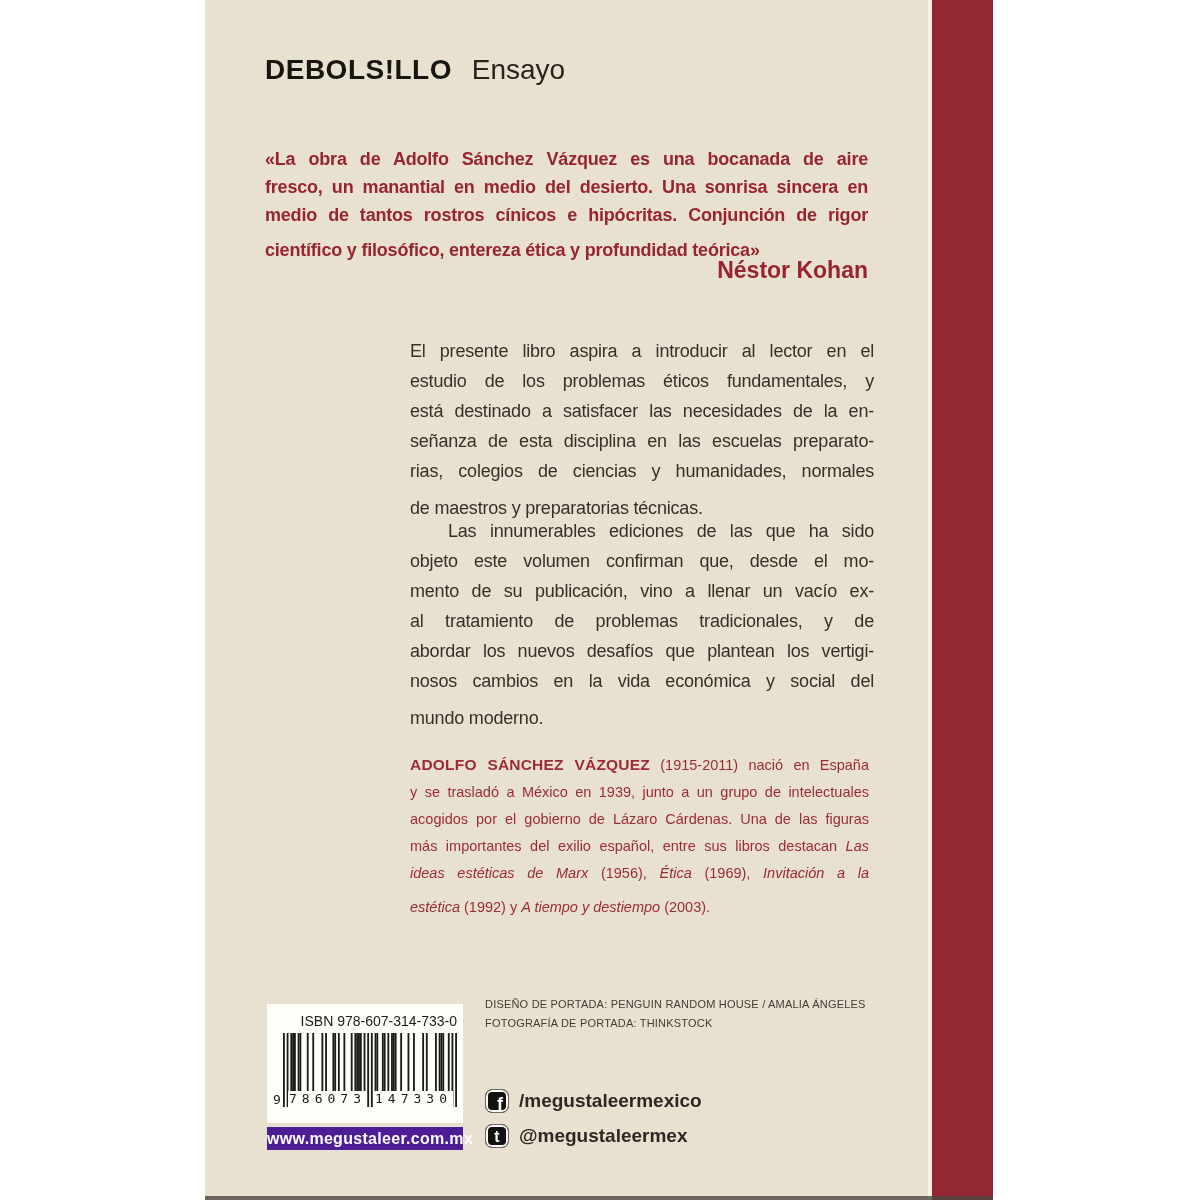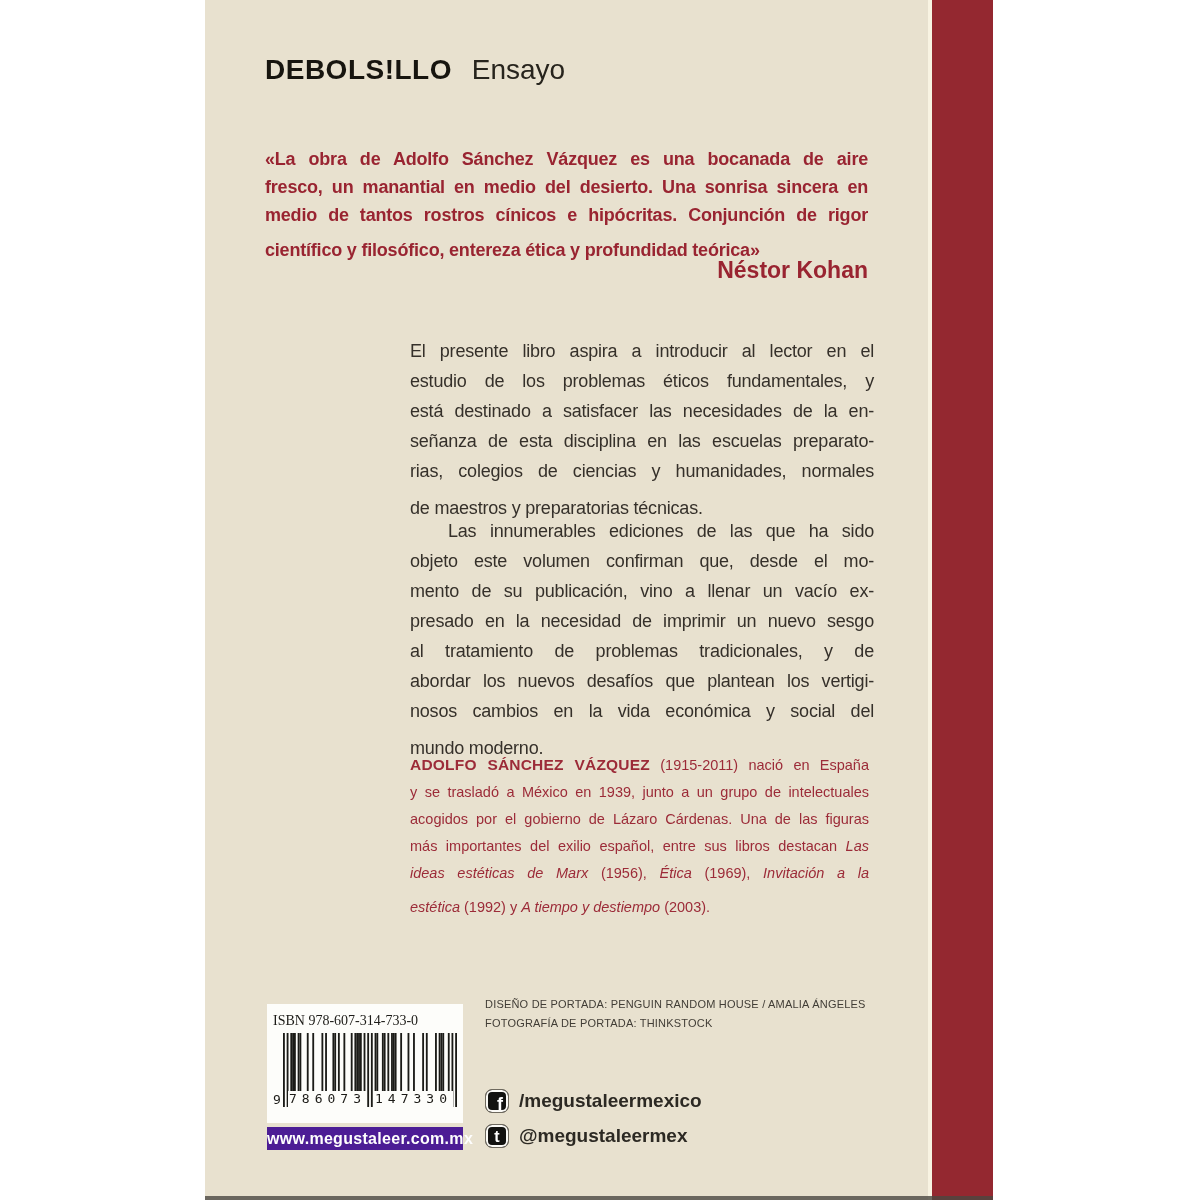--- a/index.html
+++ b/index.html
@@ -39,22 +39,22 @@
   .p2{top:516px;}
   .p2 .line:first-child{padding-left:38px;}
 
   .bio{position:absolute;left:205px;top:751px;width:459px;
     font-size:14.5px;line-height:27px;color:var(--bio-red);}
   .bio b{font-size:15.5px;letter-spacing:.2px;}
   .bio i{font-style:italic;}
 
   .isbn-block{position:absolute;left:62px;top:1004px;width:196px;}
   .isbn-box{background:#fdfdfa;height:119px;box-sizing:border-box;padding:9px 6px 0;}
-  .isbn-label{font-family:Liberation Serif, serif;font-size:14px;
-    color:#1c1b17;text-align:left;white-space:nowrap;}
+  .isbn-label{font-family:Liberation Sans, sans-serif;font-size:14px;
+    color:#1c1b17;text-align:right;white-space:nowrap;}
   .barcode-row{display:flex;margin-top:4px;align-items:flex-end;}
   .bc-lead{width:10px;font-family:"DejaVu Sans Mono","Liberation Mono",monospace;
     font-size:13px;line-height:15px;color:#1c1b17;}
   .bars-wrap{position:relative;flex:1;height:74px;}
   #barcode{width:100%;height:74px;display:block;}
   #barcode rect{fill:#1b1b17;}
   .bc-group{position:absolute;top:58px;font-family:"DejaVu Sans Mono","Liberation Mono",monospace;
     font-size:13px;line-height:16px;color:#1c1b17;background:#fdfdfa;padding:0 1px;letter-spacing:5px;white-space:nowrap;}
   .g1{left:5px;} .g2{left:91px;}
   .url-bar{margin-top:4px;background:#4c1d95;color:#fefefe;font-weight:700;
@@ -100,21 +100,20 @@
       <div class="line">estudio de los problemas éticos fundamentales, y</div>
       <div class="line">está destinado a satisfacer las necesidades de la en-</div>
       <div class="line">señanza de esta disciplina en las escuelas preparato-</div>
       <div class="line">rias, colegios de ciencias y humanidades, normales</div>
       <div class="line">de maestros y preparatorias técnicas.</div>
     </div>
   <div class="synopsis p2 lines">
       <div class="line">Las innumerables ediciones de las que ha sido</div>
       <div class="line">objeto este volumen confirman que, desde el mo-</div>
       <div class="line">mento de su publicación, vino a llenar un vacío ex-</div>
-      <div class="line">presado en la necesidad de imprimir un nuevo sesgo</div>
       <div class="line">al tratamiento de problemas tradicionales, y de</div>
       <div class="line">abordar los nuevos desafíos que plantean los vertigi-</div>
       <div class="line">nosos cambios en la vida económica y social del</div>
       <div class="line">mundo moderno.</div>
     </div>
 
   <div class="bio lines">
       <div class="line"><b>ADOLFO SÁNCHEZ VÁZQUEZ</b> (1915-2011) nació en España</div>
       <div class="line">y se trasladó a México en 1939, junto a un grupo de intelectuales</div>
       <div class="line">acogidos por el gobierno de Lázaro Cárdenas. Una de las figuras</div>

